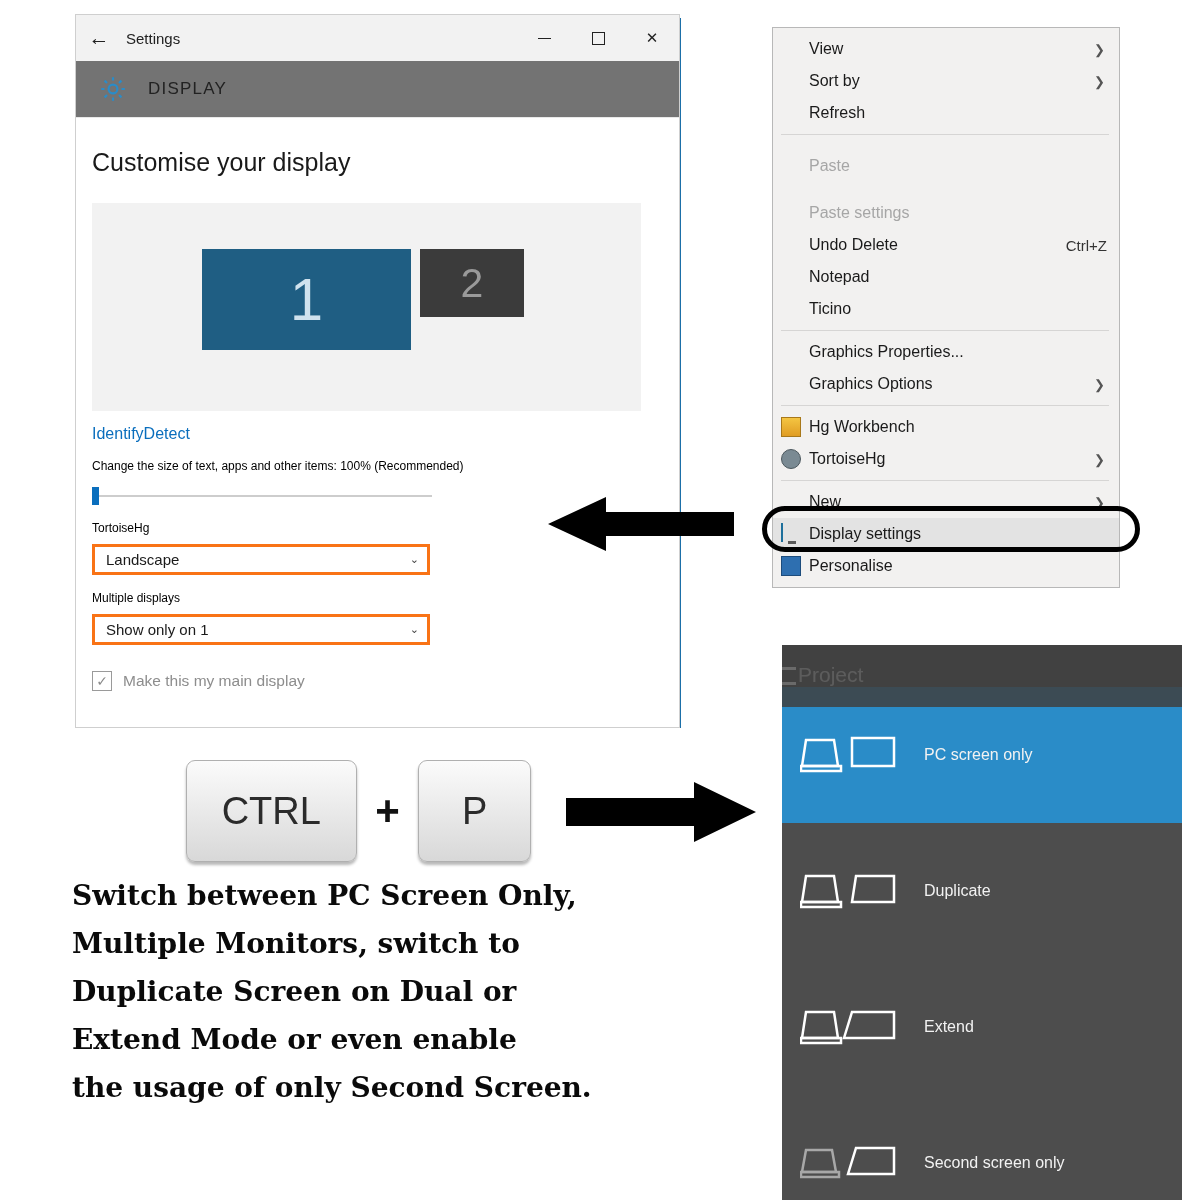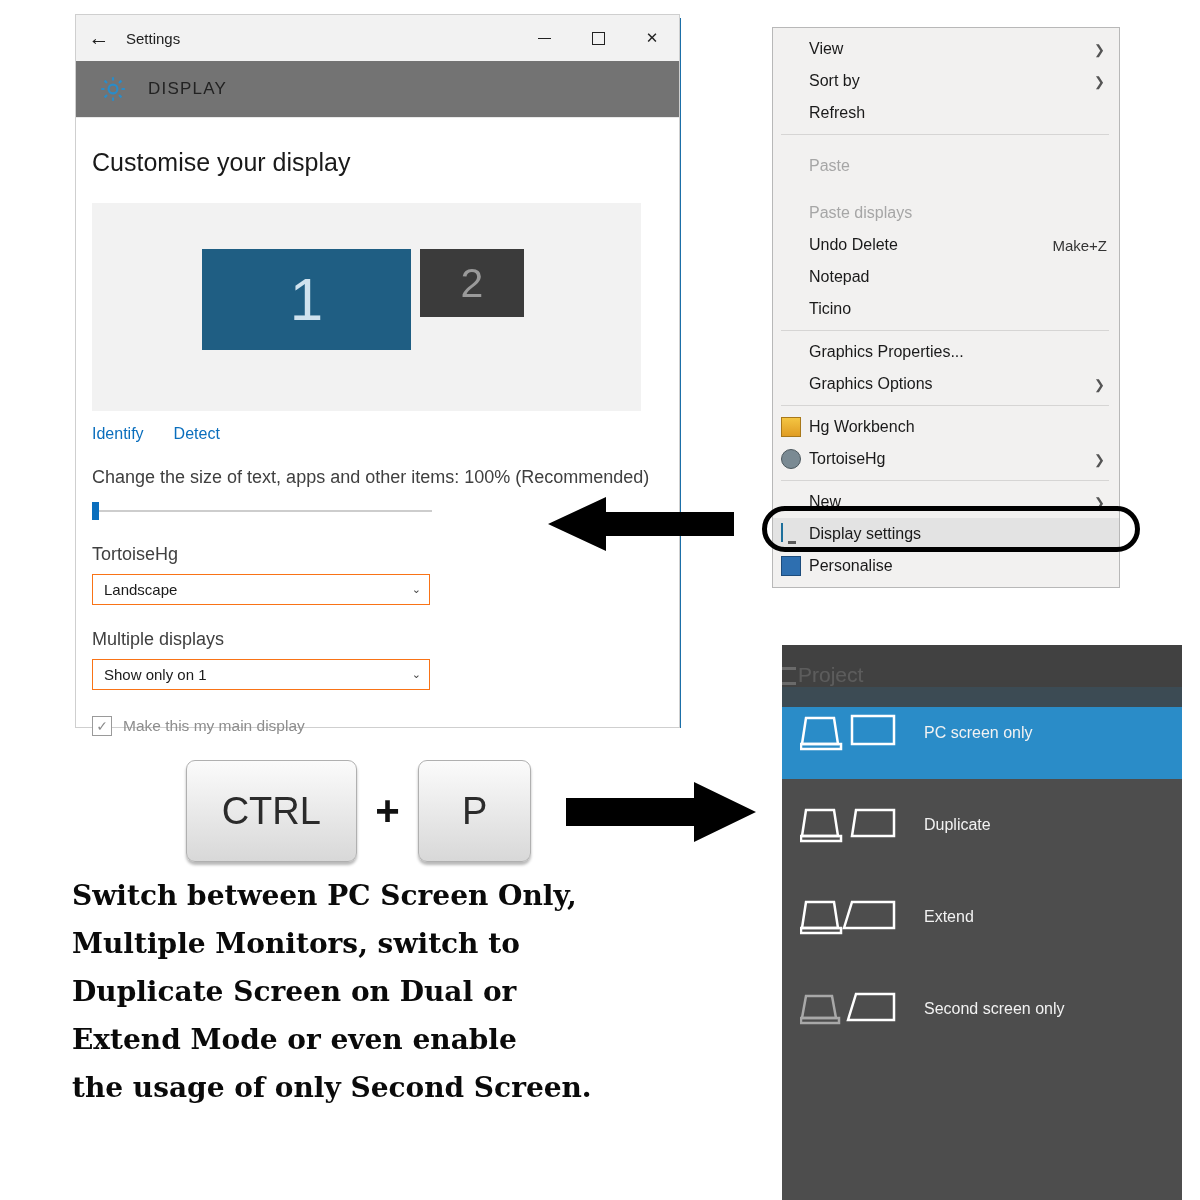--- a/index.html
+++ b/index.html
@@ -133,31 +133,30 @@
     background: #3b3b3b;
     color: #9a9a9a;
     font-size: 41px;
     display: flex;
     align-items: center;
     justify-content: center;
   }
   #preview-links {
     margin-top: 14px;
     display: flex;
-    gap: 30px;
   }
   #preview-links a {
     color: #0a6ebd;
     font-size: 16px;
     text-decoration: none;
   }
   .field-label {
-    font-size: 18px;
-    color: #404040;
-    margin-top: 24px;
+    font-size: 12px;
+    color: #000000;
+    margin-top: 16px;
   }
   #scale-slider {
     margin-top: 14px;
     width: 340px;
     height: 18px;
     position: relative;
   }
   #scale-slider .track {
     position: absolute;
     left: 0;
@@ -171,21 +170,21 @@
     left: 0;
     top: 0;
     width: 7px;
     height: 18px;
     background: #0a6ebd;
   }
   .combo {
     margin-top: 9px;
     width: 338px;
     height: 31px;
-    border: 1px solid #f97316;
+    border: 3px solid #f97316;
     background: #fff;
     display: flex;
     align-items: center;
     padding: 0 8px 0 11px;
     box-sizing: border-box;
     font-size: 15px;
     color: #1a1a1a;
     justify-content: space-between;
   }
   .combo .chev {
@@ -392,21 +391,21 @@
     background: #4d4d4d;
     color: #fff;
     overflow: hidden;
   }
   #project-title {
     font-size: 21px;
     padding: 18px 0 0 16px;
     color: #ffffff;
   }
   .project-item {
-    height: 92px;
+    height: 136px;
     display: flex;
     align-items: center;
     padding-left: 18px;
     box-sizing: border-box;
   }
   .project-item.selected { background: #2a8cc8; }
   .project-item .pi-label {
     margin-left: 26px;
     font-size: 16px;
     color: #f2f2f2;
@@ -518,25 +517,25 @@
   <div class="cm-item">
     <span>Refresh</span>
   </div>
 
   <div class="cm-sep"></div>
 
   <div class="cm-item disabled">
     <span>Paste</span>
   </div>
   <div class="cm-item disabled">
-    <span>Paste displays</span>
+    <span>Paste settings</span>
   </div>
   <div class="cm-item">
     <span>Undo Delete</span>
-    <span class="cm-accel">Make+Z</span>
+    <span class="cm-accel">Ctrl+Z</span>
   </div>
   <div class="cm-item">
     <span>Notepad</span>
   </div>
   <div class="cm-item">
     <span>Ticino</span>
   </div>
 
   <div class="cm-sep"></div>
 

